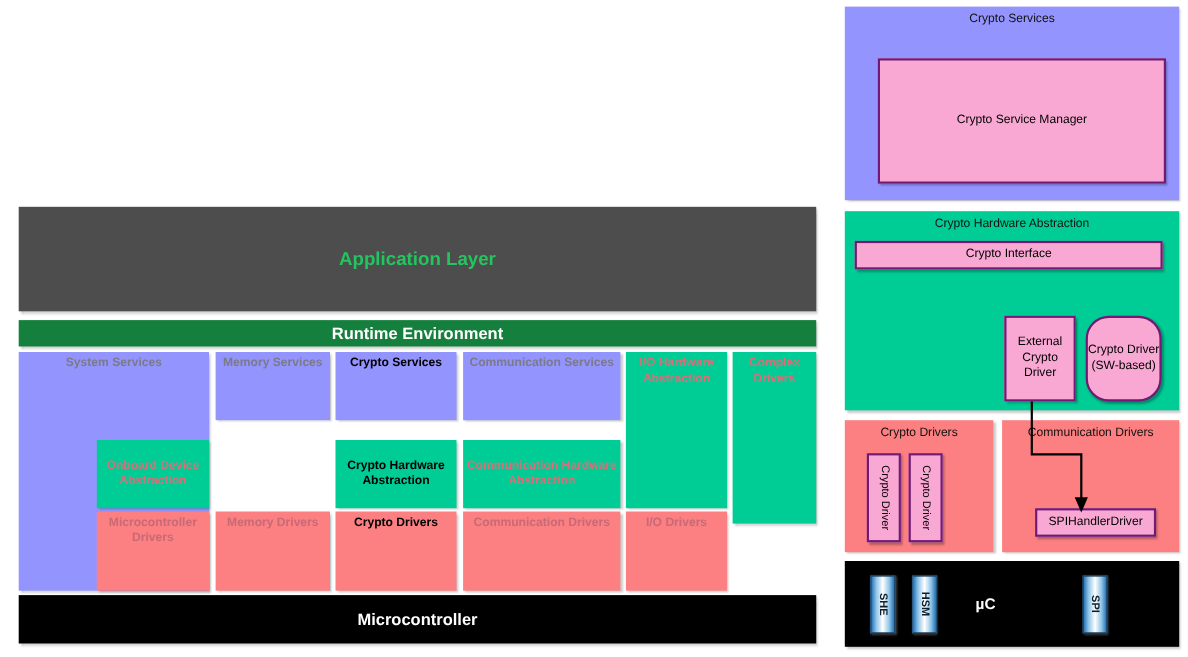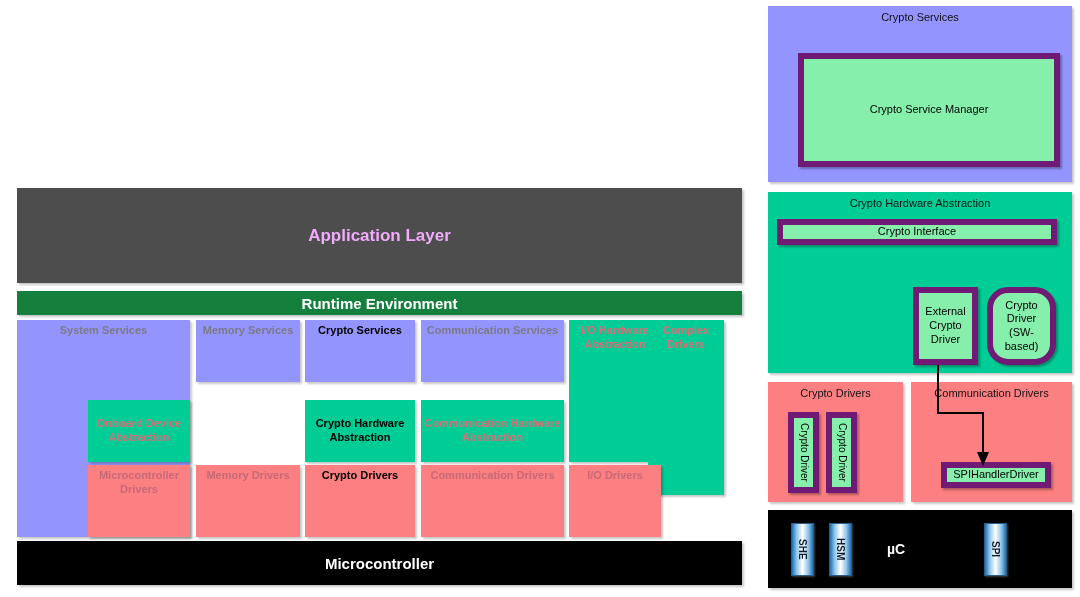--- a/index.html
+++ b/index.html
@@ -11,21 +11,21 @@
   }
   .abs{position:absolute;box-sizing:border-box;}
   .ctr{display:flex;align-items:center;justify-content:center;text-align:center;}
   .blk{box-shadow:2px 2px 2px rgba(0,0,0,0.22);}
 
   
   #left-stack{left:0;top:0;width:760px;height:597px;}
 
   .app-layer{
     left:17px;top:188px;width:725px;height:95px;
-    background:#4d4d4d;color:#f0abfc;font-size:17px;font-weight:bold;
+    background:#4d4d4d;color:#22c55e;font-size:17px;font-weight:bold;
   }
   .rte{
     left:17px;top:291px;width:725px;height:24px;
     background:#15803d;color:#ffffff;font-size:15px;font-weight:bold;
   }
   .mcu{
     left:17px;top:541px;width:725px;height:44px;
     background:#000000;color:#ffffff;font-size:15px;font-weight:bold;justify-content:center;
   }
 
@@ -46,21 +46,21 @@
   .panel-title{
     position:absolute;left:0;right:0;top:5px;text-align:center;
     font-size:11px;color:#111111;
   }
   .p-purple{background:#9494fe;}
   .p-green {background:#00cc96;}
   .p-pink  {background:#fc7f81;}
   .p-black {background:#000000;}
 
   .orange{
-    background:#86efac;border:6px solid #701a75;color:#000000;font-size:11px;
+    background:#f9a8d4;border:2px solid #701a75;color:#000000;font-size:11px;
     box-shadow:2px 2px 2px rgba(0,0,0,0.30);line-height:1.25;
   }
 
   .vlabel{
     writing-mode:vertical-rl;text-orientation:mixed;
     font-size:10px;line-height:1.2;
   }
 
   .chip{
     background:linear-gradient(to right,#1f6fb4 0%,#8fc4e8 22%,#ffffff 50%,#8fc4e8 78%,#1f6fb4 100%);
@@ -101,21 +101,21 @@
   </div>
 
   <div class="abs ctr blk bsw-cell c-purple" style="left:421px;top:320px;width:143px;height:62px;">
     <span>Communication Services</span>
   </div>
 
   <div class="abs ctr blk bsw-cell c-green" style="left:569px;top:320px;width:92px;height:142px;">
     <span>I/O Hardware Abstraction</span>
   </div>
 
-  <div class="abs ctr blk bsw-cell c-green" style="left:648px;top:320px;width:76px;height:175px;">
+  <div class="abs ctr blk bsw-cell c-green" style="left:666px;top:320px;width:76px;height:156px;">
     <span>Complex Drivers</span>
   </div>
 
   <div class="abs ctr blk bsw-cell mid c-green" style="left:88px;top:400px;width:102px;height:62px;">
     <span>Onboard Device Abstraction</span>
   </div>
 
 
   <div class="abs ctr blk bsw-cell mid c-green" style="left:305px;top:400px;width:110px;height:62px;">
     <span class="hl">Crypto Hardware Abstraction</span>

